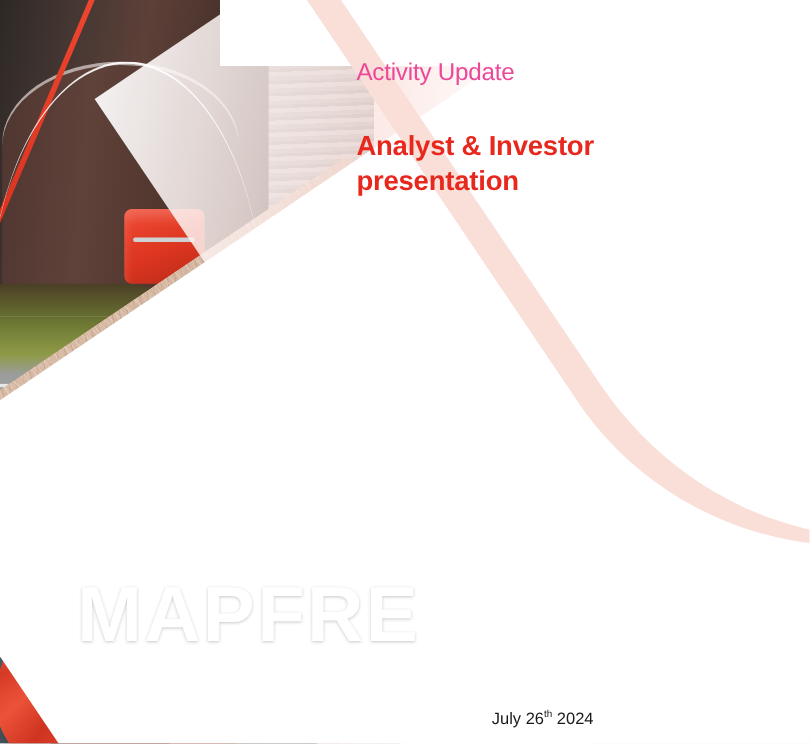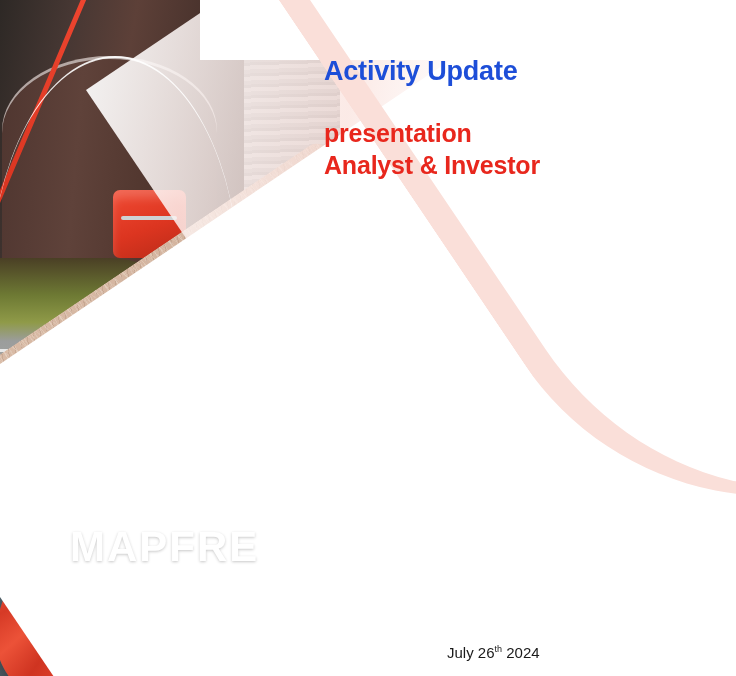--- a/index.html
+++ b/index.html
@@ -184,29 +184,29 @@
      transform:rotate(-34deg);transform-origin:100% 100%;}
   .mask-right{left:470px;top:0;width:300px;height:676px;}
   .mask-topcorner{left:200px;top:-60px;width:600px;height:120px;}
   .mask-botright{left:230px;top:560px;width:520px;height:200px;
      transform:rotate(-34deg);transform-origin:0 0;}
 
   
   #logo{position:absolute;left:14px;top:524px;display:flex;align-items:center;gap:10px;}
   #logo .mark{width:46px;height:46px;flex:0 0 auto;}
   #logo .wordmark{
-    font-size:42px;font-weight:700;letter-spacing:2px;color:#ffffff;
+    font-size:71px;font-weight:700;letter-spacing:2px;color:#ffffff;
     line-height:1;font-family:"Liberation Sans","DejaVu Sans",sans-serif;
     text-shadow:0 1px 3px rgba(0,0,0,.22);
   }
 
   
   #headline{
     position:absolute;left:324px;top:38px;
-    font-size:27px;font-weight:700;color:#1d4ed8;letter-spacing:-.2px;
+    font-size:22px;font-weight:400;color:#ec4899;letter-spacing:-.2px;
   }
   #subhead{
     position:absolute;left:324px;top:117px;width:300px;
     font-size:25px;font-weight:700;color:#e8271d;line-height:1.28;letter-spacing:-.2px;
   }
   #period{
     position:absolute;left:447px;top:598px;
     font-size:31px;font-weight:700;color:#e8271d;letter-spacing:.3px;
   }
   #datestamp{
@@ -275,20 +275,20 @@
         <line x1="29.8" y1="18.2" x2="26.4" y2="25.5" stroke="#ffffff" stroke-width="2.2"></line>
         <line x1="23" y1="25.5" x2="23" y2="31.5" stroke="#ffffff" stroke-width="2.2"></line>
       </svg>
     </span>
     <span class="wordmark">MAPFRE</span>
   </div>
 
   <h1 id="headline">Activity Update</h1>
 
   <div id="subhead">
+    <div>Analyst &amp; Investor</div>
     <div>presentation</div>
-    <div>Analyst &amp; Investor</div>
   </div>
 
 
   <div id="datestamp"><span>July 26</span><sup>th</sup><span> 2024</span></div>
 
 </div>
 
 </body></html>

